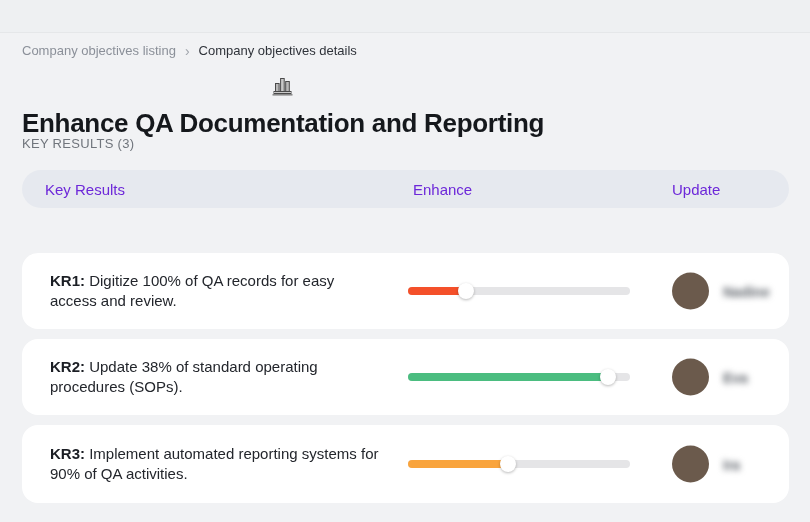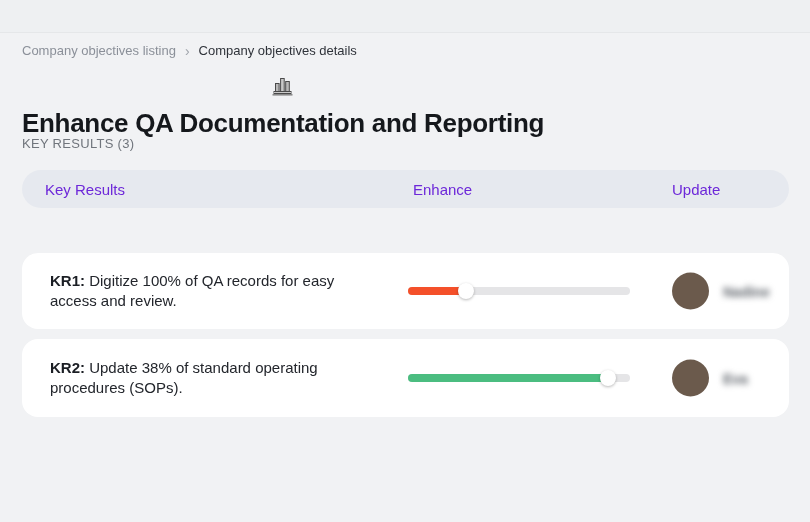--- a/index.html
+++ b/index.html
@@ -184,15 +184,29 @@
       <div class="progress">
         <div class="fill" style="width: 90%; background: rgb(75, 189, 128);"></div>
         <div class="knob" style="left: calc(90% - 8px);"></div>
       </div>
       <div class="owner">
         <span class="avatar"><span class="photo photo-2"></span></span>
         <span class="owner-name">Eva</span>
       </div>
     </div>
 
+    <div class="card">
+      <div class="kr-text">
+        <b>KR3:</b>
+        <span>Implement automated reporting systems for 90% of QA activities.</span>
+      </div>
+      <div class="progress">
+        <div class="fill" style="width: 45%; background: rgb(249, 164, 61);"></div>
+        <div class="knob" style="left: calc(45% - 8px);"></div>
+      </div>
+      <div class="owner">
+        <span class="avatar"><span class="photo photo-3"></span></span>
+        <span class="owner-name">Ira</span>
+      </div>
+    </div>
 
   </div>
 </div>
 
 </body></html>

